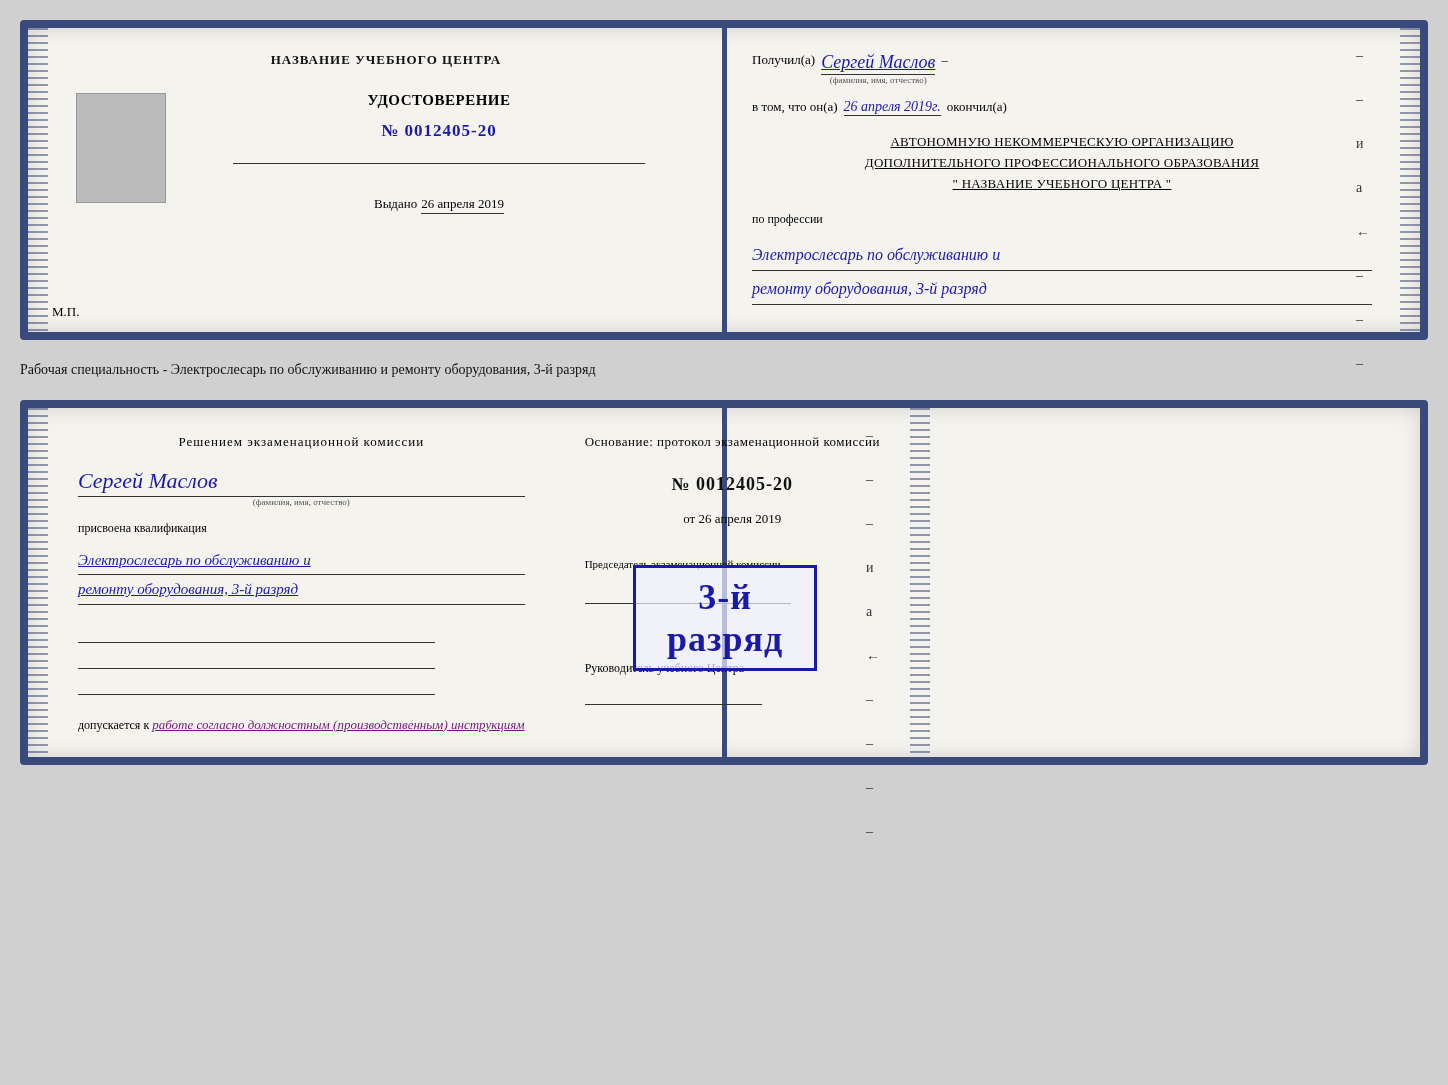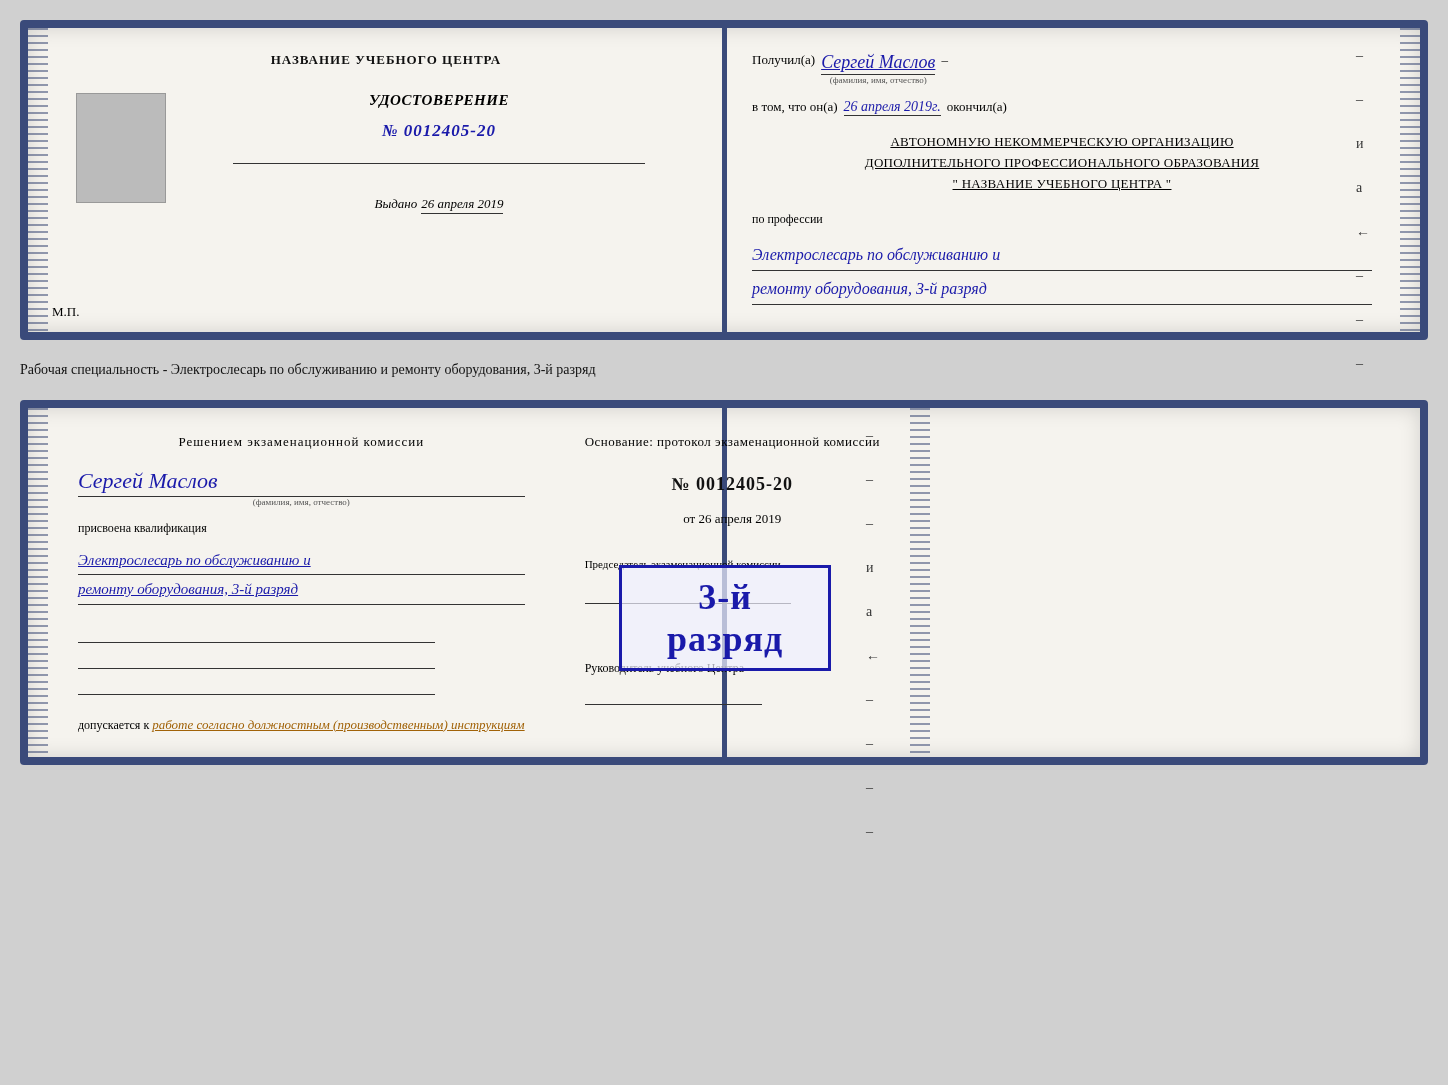--- a/index.html
+++ b/index.html
@@ -243,21 +243,21 @@
 
     .допускается-text {
       font-size: 12px;
       margin-top: 12px;
     }
 
     .допускается-handwritten {
       font-family: 'Georgia', serif;
       font-style: italic;
       font-size: 13px;
-      color: #a16207;
+      color: #701a75;
       text-decoration: underline;
     }
 
     
     .doc2-right {
       display: flex;
       flex-direction: column;
       gap: 16px;
       padding: 24px 30px;
       position: relative;
@@ -284,21 +284,21 @@
       text-align: center;
     }
 
     .stamp-box {
       position: absolute;
       left: 48%;
       top: 45%;
       transform: translateX(-50%);
       border: 3px solid #1a1aaa;
       padding: 8px 14px;
-      width: 212px;
+      width: 184px;
       text-align: center;
       background: rgba(240, 240, 255, 0.7);
     }
 
     .stamp-text {
       font-size: 36px;
       font-weight: bold;
       color: #1a1aaa;
       letter-spacing: 1px;
     }
@@ -386,21 +386,21 @@
 <div class="page-wrapper">
 
   <div class="document-card">
     <div class="left-spine"></div>
 
     <div class="doc-left-inner">
       <div class="center-title">НАЗВАНИЕ УЧЕБНОГО ЦЕНТРА</div>
 
       <div class="photo-row">
         <div class="photo-placeholder"></div>
-        <div style="flex:1; display:flex; flex-direction:column; align-items:center; gap:12px;font-style:italic;">
+        <div style="flex:1; display:flex; flex-direction:column; align-items:center; gap:12px;">
           <div class="cert-title">УДОСТОВЕРЕНИЕ</div>
           <div class="cert-number">№ 0012405-20</div>
           <div style="border-bottom:1px solid #333; width:80%; margin-top:10px;"></div>
           <div class="issued-line">
             <span>Выдано</span>
             <span class="issued-date">26 апреля 2019</span>
           </div>
         </div>
       </div>
 

